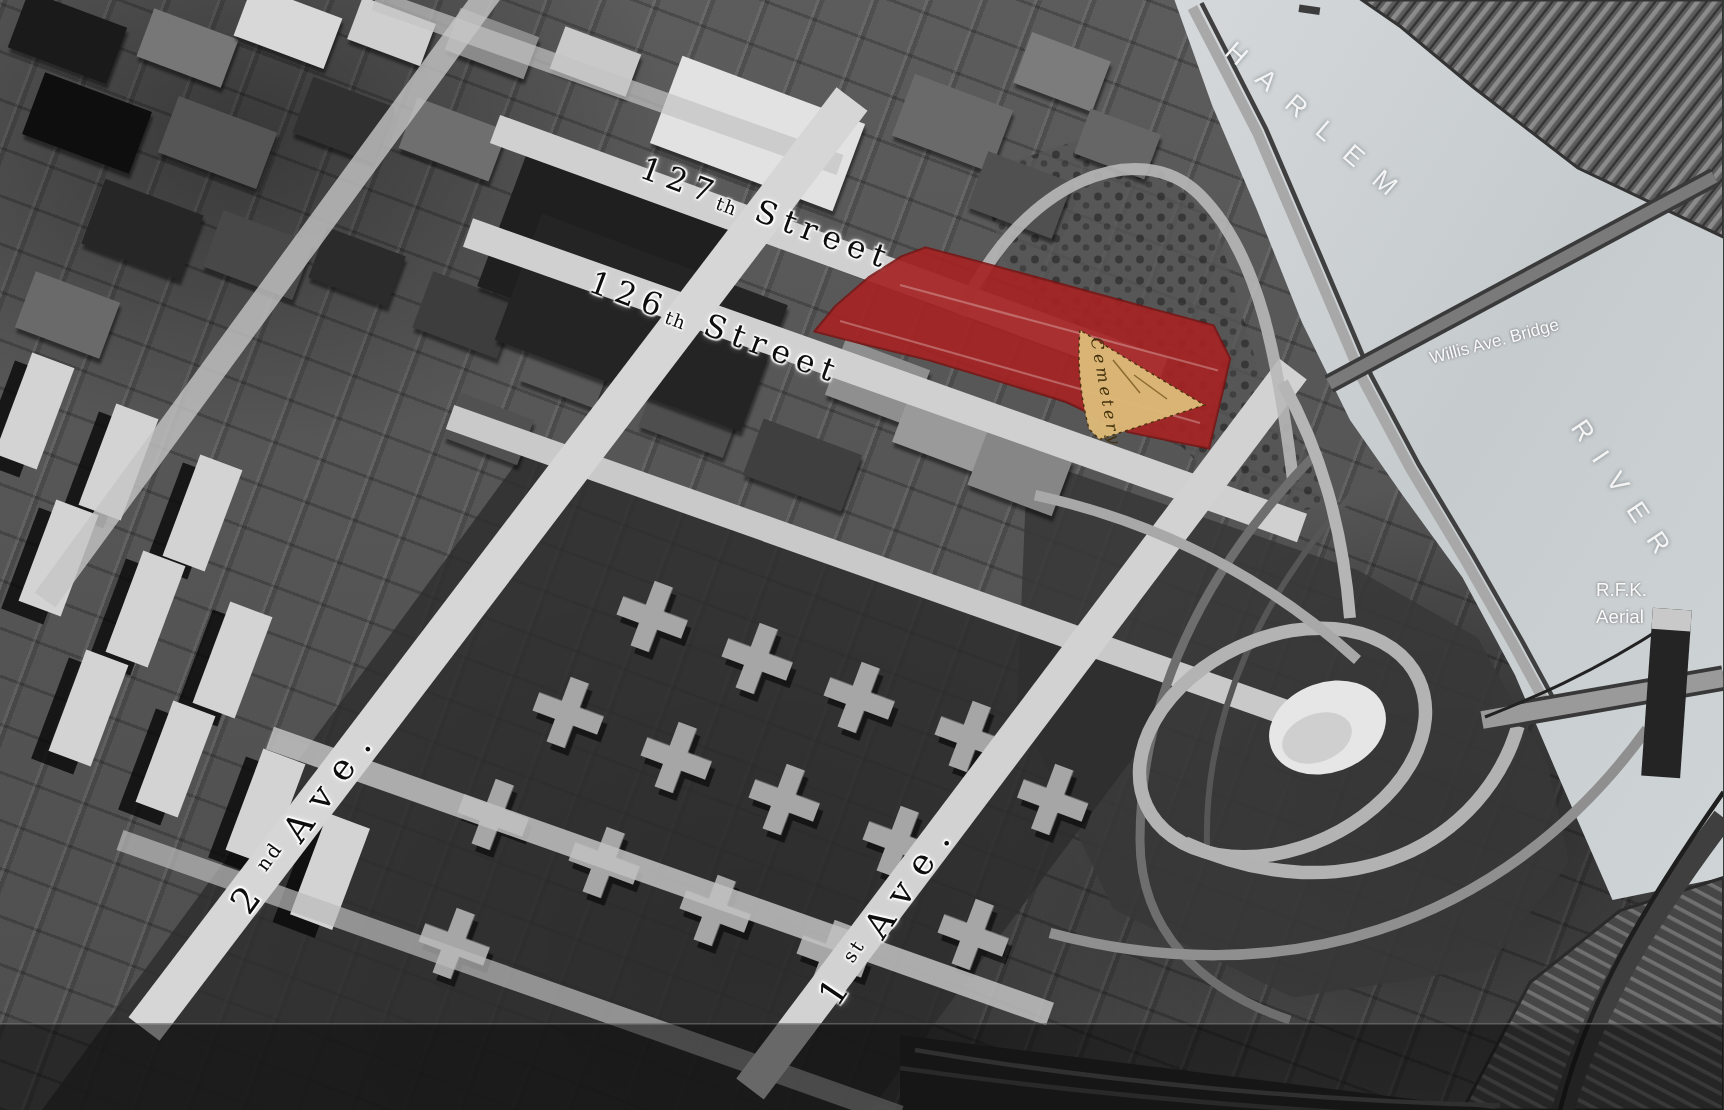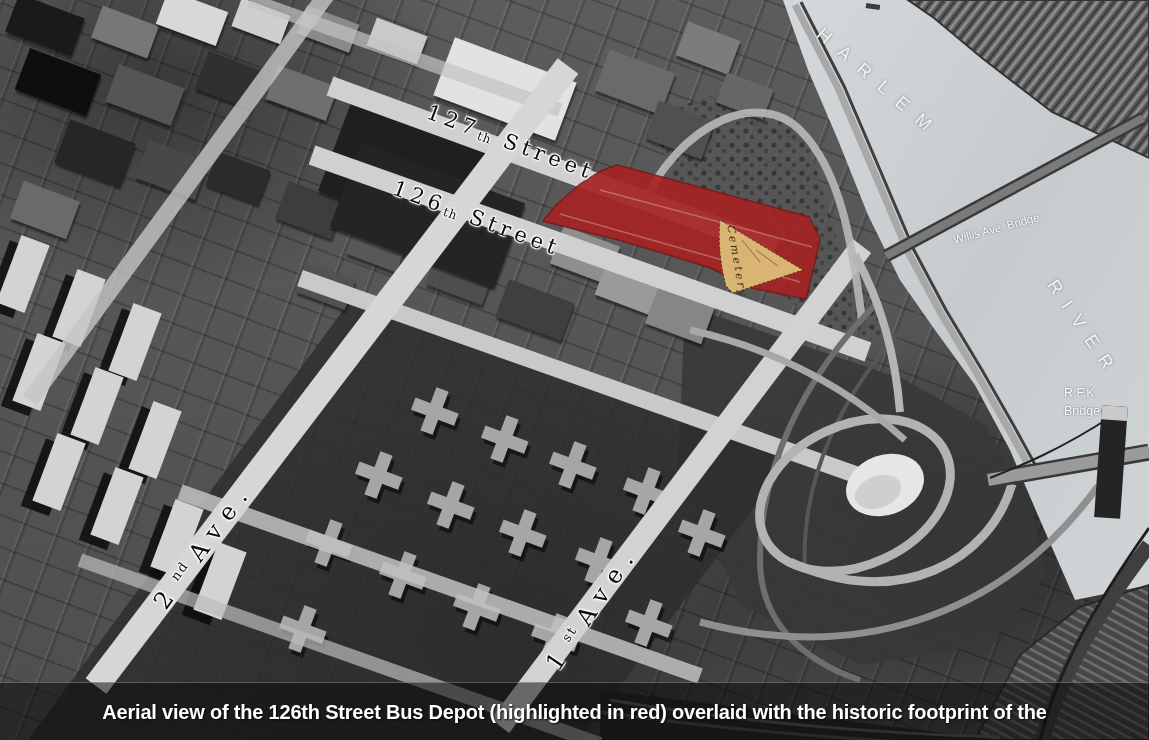--- a/index.html
+++ b/index.html
@@ -212,21 +212,20 @@
       <span>2</span><span class="ord">nd</span><span class="word">Ave.</span>
     </div>
     <div class="label ave" style="left:540px;top:660px;transform:rotate(-56deg);">
       <span>1</span><span class="ord">st</span><span class="word">Ave.</span>
     </div>
     <div class="label water-name" style="left:826px;top:24px;transform:rotate(41deg);letter-spacing:14px;">HARLEM</div>
     <div class="label water-name" style="left:1060px;top:276px;transform:rotate(56deg);letter-spacing:12px;">RIVER</div>
     <div class="label bridge-lbl" style="left:952px;top:234px;transform:rotate(-15deg);">Willis Ave. Bridge</div>
     <div class="label bridge-lbl rfk" style="left:1064px;top:384px;">
       <div>R.F.K.</div>
-      <div>Bridge</div>
+      <div>Aerial</div>
     </div>
     <div class="label cem" style="left:737px;top:224px;transform:rotate(80deg);">Cemetery</div>
   </div>
 
   <div class="caption">
-    <p>Aerial view of the 126th Street Bus Depot (highlighted in red) overlaid with the historic footprint of the</p>
   </div>
 </div>
 
 </body></html>

